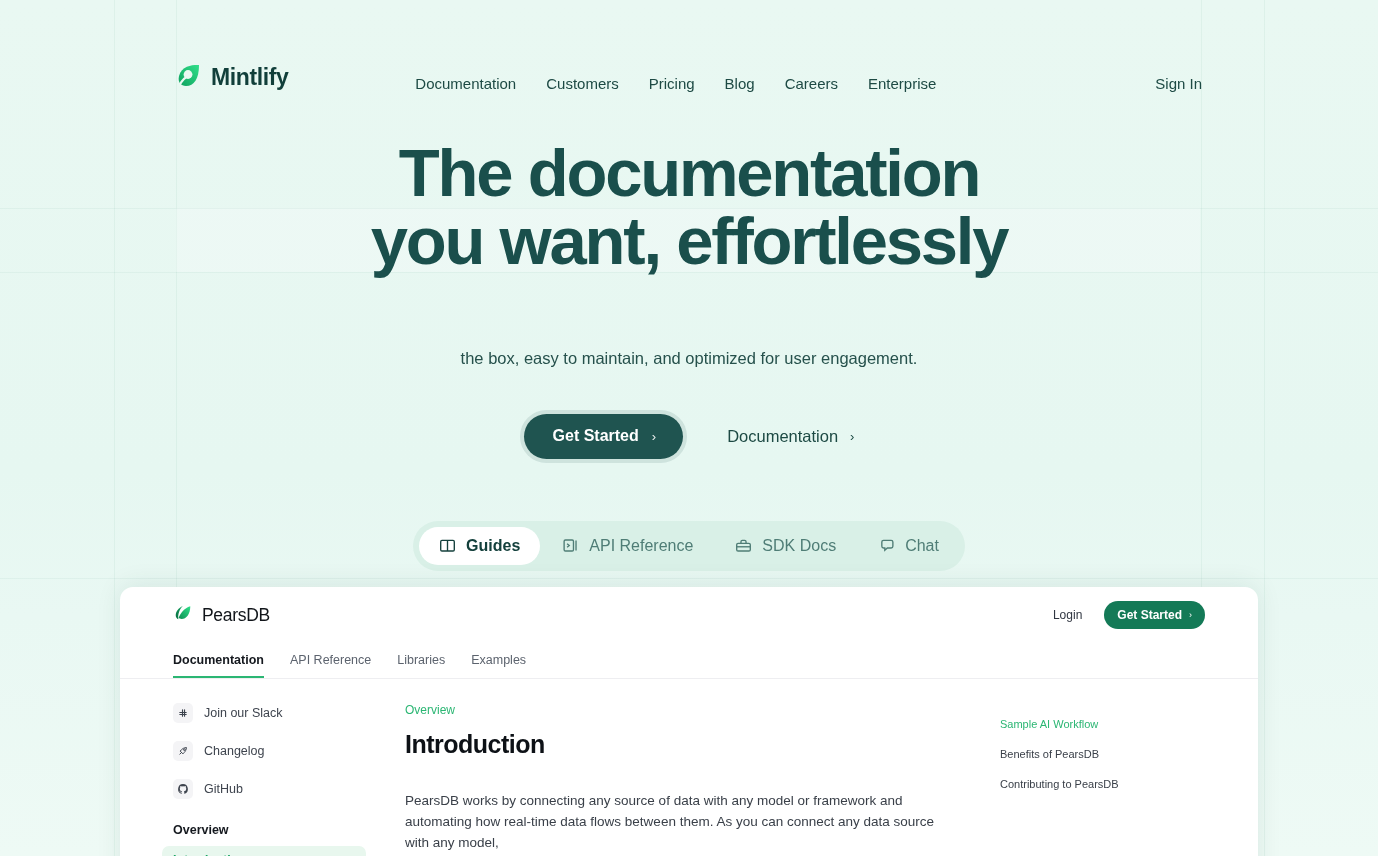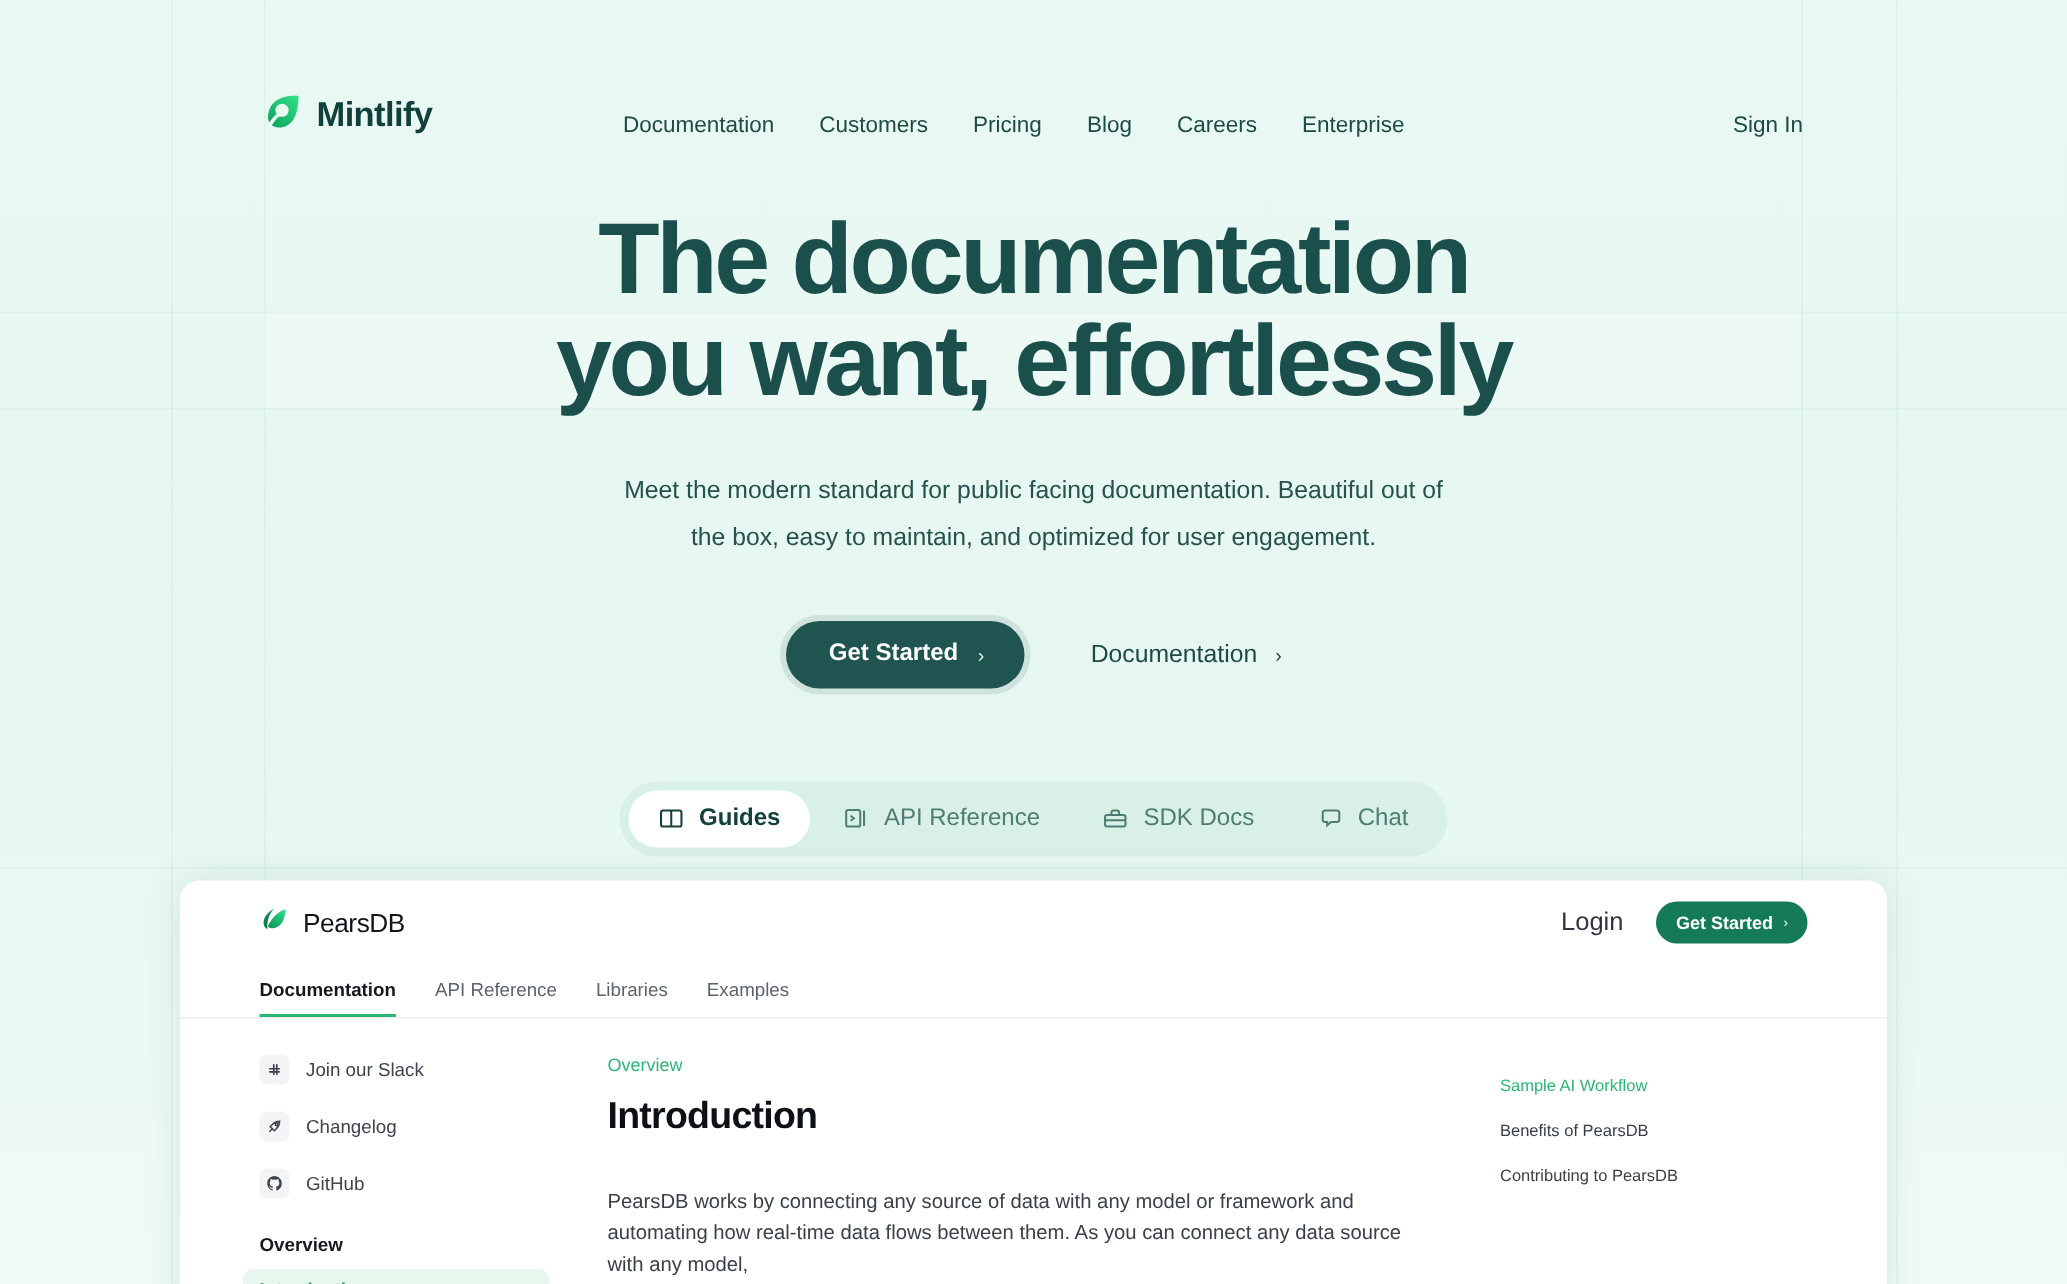--- a/index.html
+++ b/index.html
@@ -96,21 +96,21 @@
     position: absolute; left: 543px; top: 603px; width: 292px; height: 26px;
     background: #fbfbfc; border: 1px solid #ededf0; border-radius: 7px;
     display: flex; align-items: center; padding: 0 9px; gap: 7px;
   }
   .search-ph { font-size: 11.5px; color: #a3a3ad; flex: 1; }
   .kbd { font-size: 9.5px; color: #a9a9b3; }
 
   .docs-actions {
     margin-left: auto; display: flex; align-items: center; gap: 22px;
   }
-  .login-link { font-size: 17px; color: #303641; text-decoration: none; }
+  .login-link { font-size: 12px; color: #303641; text-decoration: none; }
   .docs-cta {
     display: inline-flex; align-items: center; gap: 7px;
     background: #147a57; color: #fff; border: none; cursor: pointer;
     font-family: inherit; font-size: 12px; font-weight: bold;
     padding: 7px 13px; border-radius: 999px;
   }
   .docs-cta .chev { font-size: 9px; font-weight: normal; }
 
   .docs-tabs {
     display: flex; gap: 26px; padding: 10px 53px 0; border-bottom: 1px solid #eeeef1;
@@ -204,21 +204,21 @@
     <a href="#" class="signin">Sign In</a>
   </div>
 
   <div class="hero-body">
     <h1 class="headline">
       <span>The documentation</span><br>
       <span>you want, effortlessly</span>
     </h1>
 
     <p class="subtitle">
-      <span>Meet the modern standard for public facing documentation. Beautiful out of</span><br>
+      <br>
       <span>the box, easy to maintain, and optimized for user engagement.</span>
     </p>
 
     <div class="cta-row">
       <button class="btn-primary">
         <span>Get Started</span>
         <span class="chev">›</span>
       </button>
       <button class="btn-ghost">
         <span>Documentation</span>

